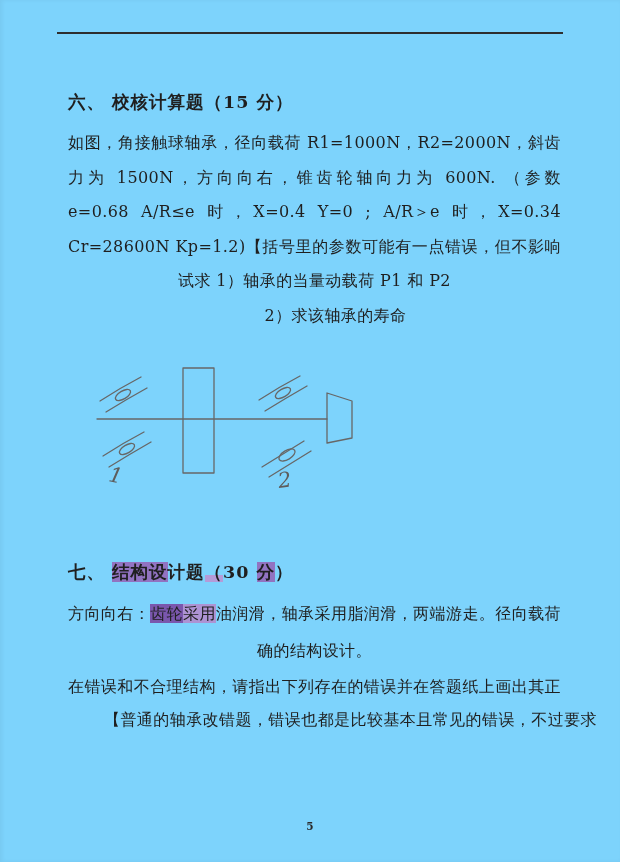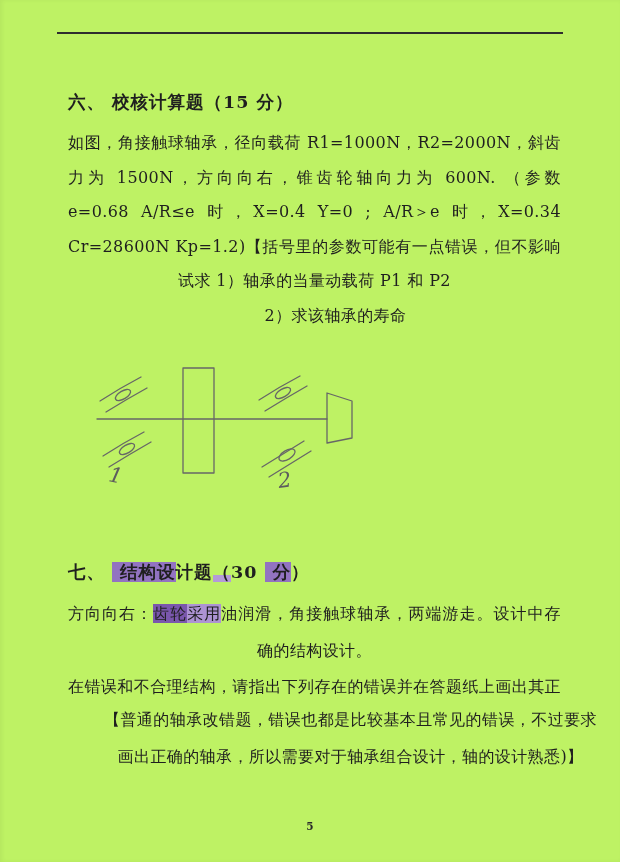--- a/index.html
+++ b/index.html
@@ -5,21 +5,21 @@
   html, body {
     margin: 0;
     padding: 0;
     background: #f4f4f4;
   }
   .page {
     position: relative;
     width: 620px;
     height: 862px;
     margin: 0 auto;
-    background: #bef264;
+    background: #7dd3fc;
     overflow: hidden;
     color: #1f1f1f;
     font-family: "DejaVu Serif", "Liberation Serif", serif;
     box-shadow: inset 2px 0 4px rgba(0,0,0,0.05);
   }
   .top-rule {
     position: absolute;
     left: 57px;
     top: 32px;
     width: 506px;
@@ -50,21 +50,21 @@
   .p3 { top: 702px; margin-left: 36px; }
   .p2 .line, .p3 .line { line-height: 36.5px; height: 36.5px; }
   .line { white-space: nowrap; text-align: center; }
   .line.just {
     white-space: normal;
     text-align: justify;
     text-align-last: justify;
     overflow: hidden;
   }
   .line.indent { padding-left: 42px; }
-  .hl      { background: #9273c1; padding-left: 8px; }
+  .hl      { background: #9273c1; }
   .hl-dark { background: #7a57ad; }
   .hl-light{ background: #ad93d3; }
   .hl-mark { background: linear-gradient(to top, #b49bd8 35%, transparent 35%); }
   .diagram {
     position: absolute;
     left: 85px;
     top: 355px;
   }
   .diagram path, .diagram line, .diagram rect, .diagram ellipse {
     fill: none;
@@ -141,25 +141,24 @@
       <ellipse cx="202" cy="100" rx="9" ry="4.5" transform="rotate(-31 202 100)"></ellipse>
     </g>
 
     <text x="24" y="127" transform="rotate(12 28 120)">1</text>
     <text x="193" y="132" transform="rotate(-8 200 125)">2</text>
   </svg>
 
   <h2 class="heading h7"><span>七、 </span><span class="hl">结构设</span><span>计题</span><span class="hl-mark">（</span><span>30 </span><span class="hl">分</span><span>）</span></h2>
 
   <div class="para p2">
-    <div class="line just"><span>方向向右：</span><span class="hl-dark">齿轮</span><span class="hl-light">采用</span><span>油润滑，角接触球轴承，两端游走。设计中存</span></div>
+    <div class="line just"><span>方向向右：</span><span class="hl-dark">齿轮</span><span class="hl-light">采用</span><span>油润滑，轴承采用脂润滑，两端游走。径向载荷</span></div>
     <div class="line">确的结构设计。</div>
     <div class="line just">在错误和不合理结构，请指出下列存在的错误并在答题纸上画出其正</div>
   </div>
 
   <div class="para p3">
     <div class="line just">【普通的轴承改错题，错误也都是比较基本且常见的错误，不过要求</div>
-    <div class="line">画出正确的轴承，所以需要对于轴承组合设计，轴的设计熟悉)】</div>
   </div>
 
   <div class="page-number">5</div>
 
 </div>
 
 </body></html>

